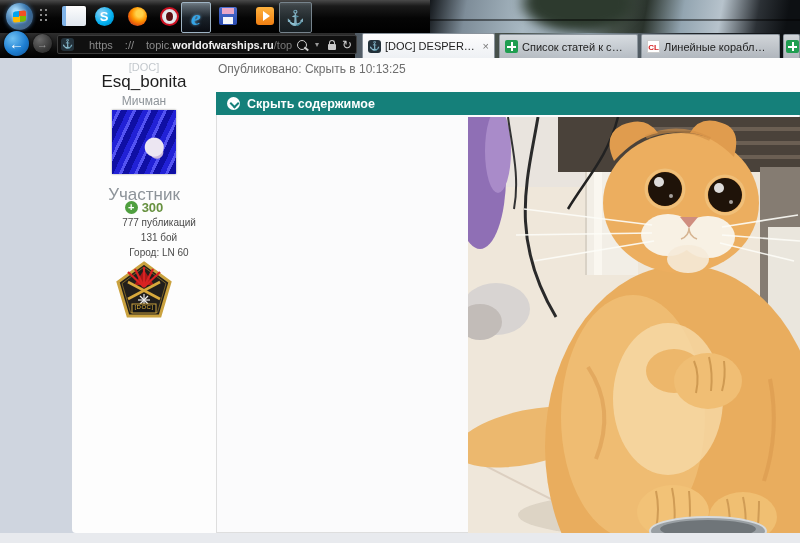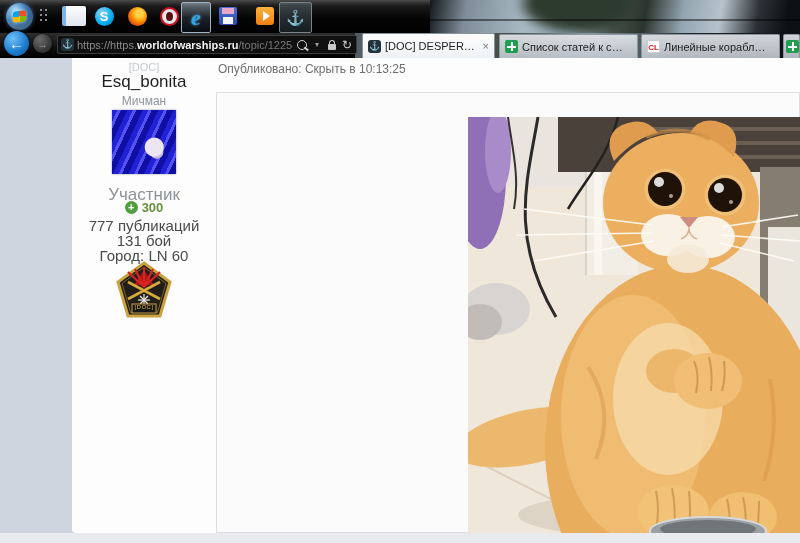--- a/index.html
+++ b/index.html
@@ -68,21 +68,21 @@
     background:radial-gradient(circle at 35% 30%,#6fc0f2,#1e7fd2 55%,#0d4f92);
     color:#fff;font-size:15px;font-weight:bold;box-shadow:0 0 3px #000;}
   .fwd{left:33px;top:34px;width:19px;height:19px;
     background:radial-gradient(circle at 35% 30%,#6a6a6a,#3a3a3a 60%,#222);
     color:#9a9a9a;font-size:11px;box-shadow:0 0 2px #000;}
   .addr{left:57px;top:35px;width:300px;height:19px;background:#101010;border:1px solid #3c3c3c;
     border-radius:2px;display:flex;align-items:center;padding:0 3px;box-sizing:border-box;gap:3px;}
   .favanchor{width:13px;height:13px;border-radius:3px;background:#23313a;color:#cfd6da;
     font-size:9px;line-height:13px;text-align:center;flex:none;}
   .url{font-size:11px;white-space:nowrap;overflow:hidden;flex:1;}
-  .url .dim{color:#8a8a8a;} .url b{color:#f2f2f2;font-weight:bold;} .url .path{color:#787878;}
+  .url .dim{color:#8a8a8a;margin-left:12px;} .url b{color:#f2f2f2;font-weight:bold;} .url .path{color:#787878;}
   .addr .mini{flex:none;display:flex;align-items:center;justify-content:center;width:12px;height:13px;}
   .mag{width:8px;height:8px;border:1.5px solid #cfcfcf;border-radius:50%;position:relative;}
   .mag::after{content:"";position:absolute;left:6px;top:7px;width:5px;height:1.5px;background:#cfcfcf;transform:rotate(40deg);}
   .caret{color:#9a9a9a;font-size:8px;}
   .lock{width:8px;height:6px;background:#c9c9c9;border-radius:1px;position:relative;margin-top:4px;}
   .lock::before{content:"";position:absolute;left:1px;top:-4px;width:4px;height:4px;border:1.5px solid #c9c9c9;border-bottom:none;border-radius:4px 4px 0 0;}
   .refresh{color:#cfcfcf;font-size:12px;line-height:12px;}
 
   .tab{position:absolute;top:34px;height:24px;display:flex;align-items:center;gap:4px;
     padding:0 5px;box-sizing:border-box;font-size:11px;color:#222;white-space:nowrap;overflow:hidden;}
@@ -109,21 +109,21 @@
     background-image:radial-gradient(circle at 66% 58%,#ece6f2 0 9px,rgba(0,0,0,0) 10px),
       radial-gradient(circle at 70% 66%,#c9b8dd 0 6px,rgba(0,0,0,0) 7px),
       repeating-linear-gradient(115deg,#2121d6 0 5px,#5353f2 5px 8px,#0f0fa4 8px 14px);
     box-shadow:0 0 2px rgba(0,0,0,.4);}
   .grp{top:127px;width:144px;font-size:17px;color:#8d9399;}
   .rep{top:142px;width:144px;display:flex;align-items:center;justify-content:center;gap:4px;}
   .repplus{width:13px;height:13px;border-radius:50%;background:#4f9f3f;color:#fff;font-size:11px;
     font-weight:bold;line-height:12px;text-align:center;}
   .repval{font-size:13px;font-weight:bold;color:#679140;}
   .stat1{top:159px;} .stat2{top:174px;} .stat3{top:189px;}
-  .stat{width:144px;font-size:15px;color:#4a4a4a;}
+  .stat{width:144px;font-size:10px;color:#4a4a4a;padding-left:15px;}
   .badge{left:43px;top:203px;width:58px;height:58px;}
   .badge-label{left:43px;top:246px;width:58px;text-align:center;font-size:6px;color:#e3b83f;letter-spacing:.5px;}
 
   .published{left:218px;top:4px;font-size:12px;color:#6e6e6e;}
   .spoiler{left:216px;top:34px;width:584px;height:441px;background:#fbfbfc;border:1px solid #dedede;box-sizing:border-box;}
   .sp-head{left:216px;top:34px;width:584px;height:23px;background:#15807a;display:flex;align-items:center;
     gap:7px;padding-left:11px;box-sizing:border-box;}
   .sp-circle{width:13px;height:13px;border-radius:50%;background:#fff;position:relative;flex:none;}
   .sp-circle::after{content:"";position:absolute;left:3.5px;top:3px;width:5px;height:5px;
     border-right:2px solid #15807a;border-bottom:2px solid #15807a;transform:rotate(45deg);}
@@ -179,21 +179,21 @@
 
 <div class="abs navbtn back">
     <span>←</span>
   </div>
 <div class="abs navbtn fwd">
     <span>→</span>
   </div>
 
 <div class="abs addr">
   <span class="favanchor">⚓</span>
-  <span class="url"><span class="dim">https</span><span class="dim">://</span><span class="dim">https.</span><b>worldofwarships.ru</b><span class="path">/topic/122584-doc-desperate-o</span></span>
+  <span class="url"><span class="dim">https</span><span class="dim">://</span><span class="dim">topic.</span><b>worldofwarships.ru</b><span class="path">/topic/122584-doc-desperate-o</span></span>
   <span class="mini">
       <span class="mag"></span>
     </span>
   <span class="mini caret">▾</span>
   <span class="mini">
       <span class="lock"></span>
     </span>
   <span class="mini refresh">↻</span>
 </div>
 
@@ -251,20 +251,24 @@
         <path d="M23,39 L35,39"></path>
         <path d="M25,35 L33,43"></path>
         <path d="M33,35 L25,43"></path>
     </g>
     <rect x="17" y="43" width="24" height="9" fill="#151515" stroke="#caa23f" stroke-width="1"></rect>
   </svg>
   <div class="abs badge-label" style="left:115px;">[DOC]</div>
 
   <div class="abs published">Опубликовано: Скрыть в 10:13:25</div>
   <div class="abs spoiler"></div>
+  <div class="abs sp-head">
+    <span class="sp-circle"></span>
+    <span class="sp-label">Скрыть содержимое</span>
+  </div>
 
   <div class="abs catwrap">
     <svg width="332" height="416" viewBox="0 0 332 416">
       <rect width="332" height="416" fill="#efe7da"></rect>
       <rect x="0" y="0" width="120" height="70" fill="#e9e4de"></rect>
       <rect x="118" y="0" width="52" height="158" fill="#f2eee6"></rect>
       <rect x="126" y="0" width="8" height="158" fill="#faf7f0"></rect>
       <line x1="118" y1="0" x2="118" y2="158" stroke="#d9d2c6" stroke-width="2"></line>
       <rect x="90" y="0" width="242" height="55" fill="#4a423a"></rect>
       <rect x="185" y="10" width="147" height="4" fill="#6b5f53"></rect>

